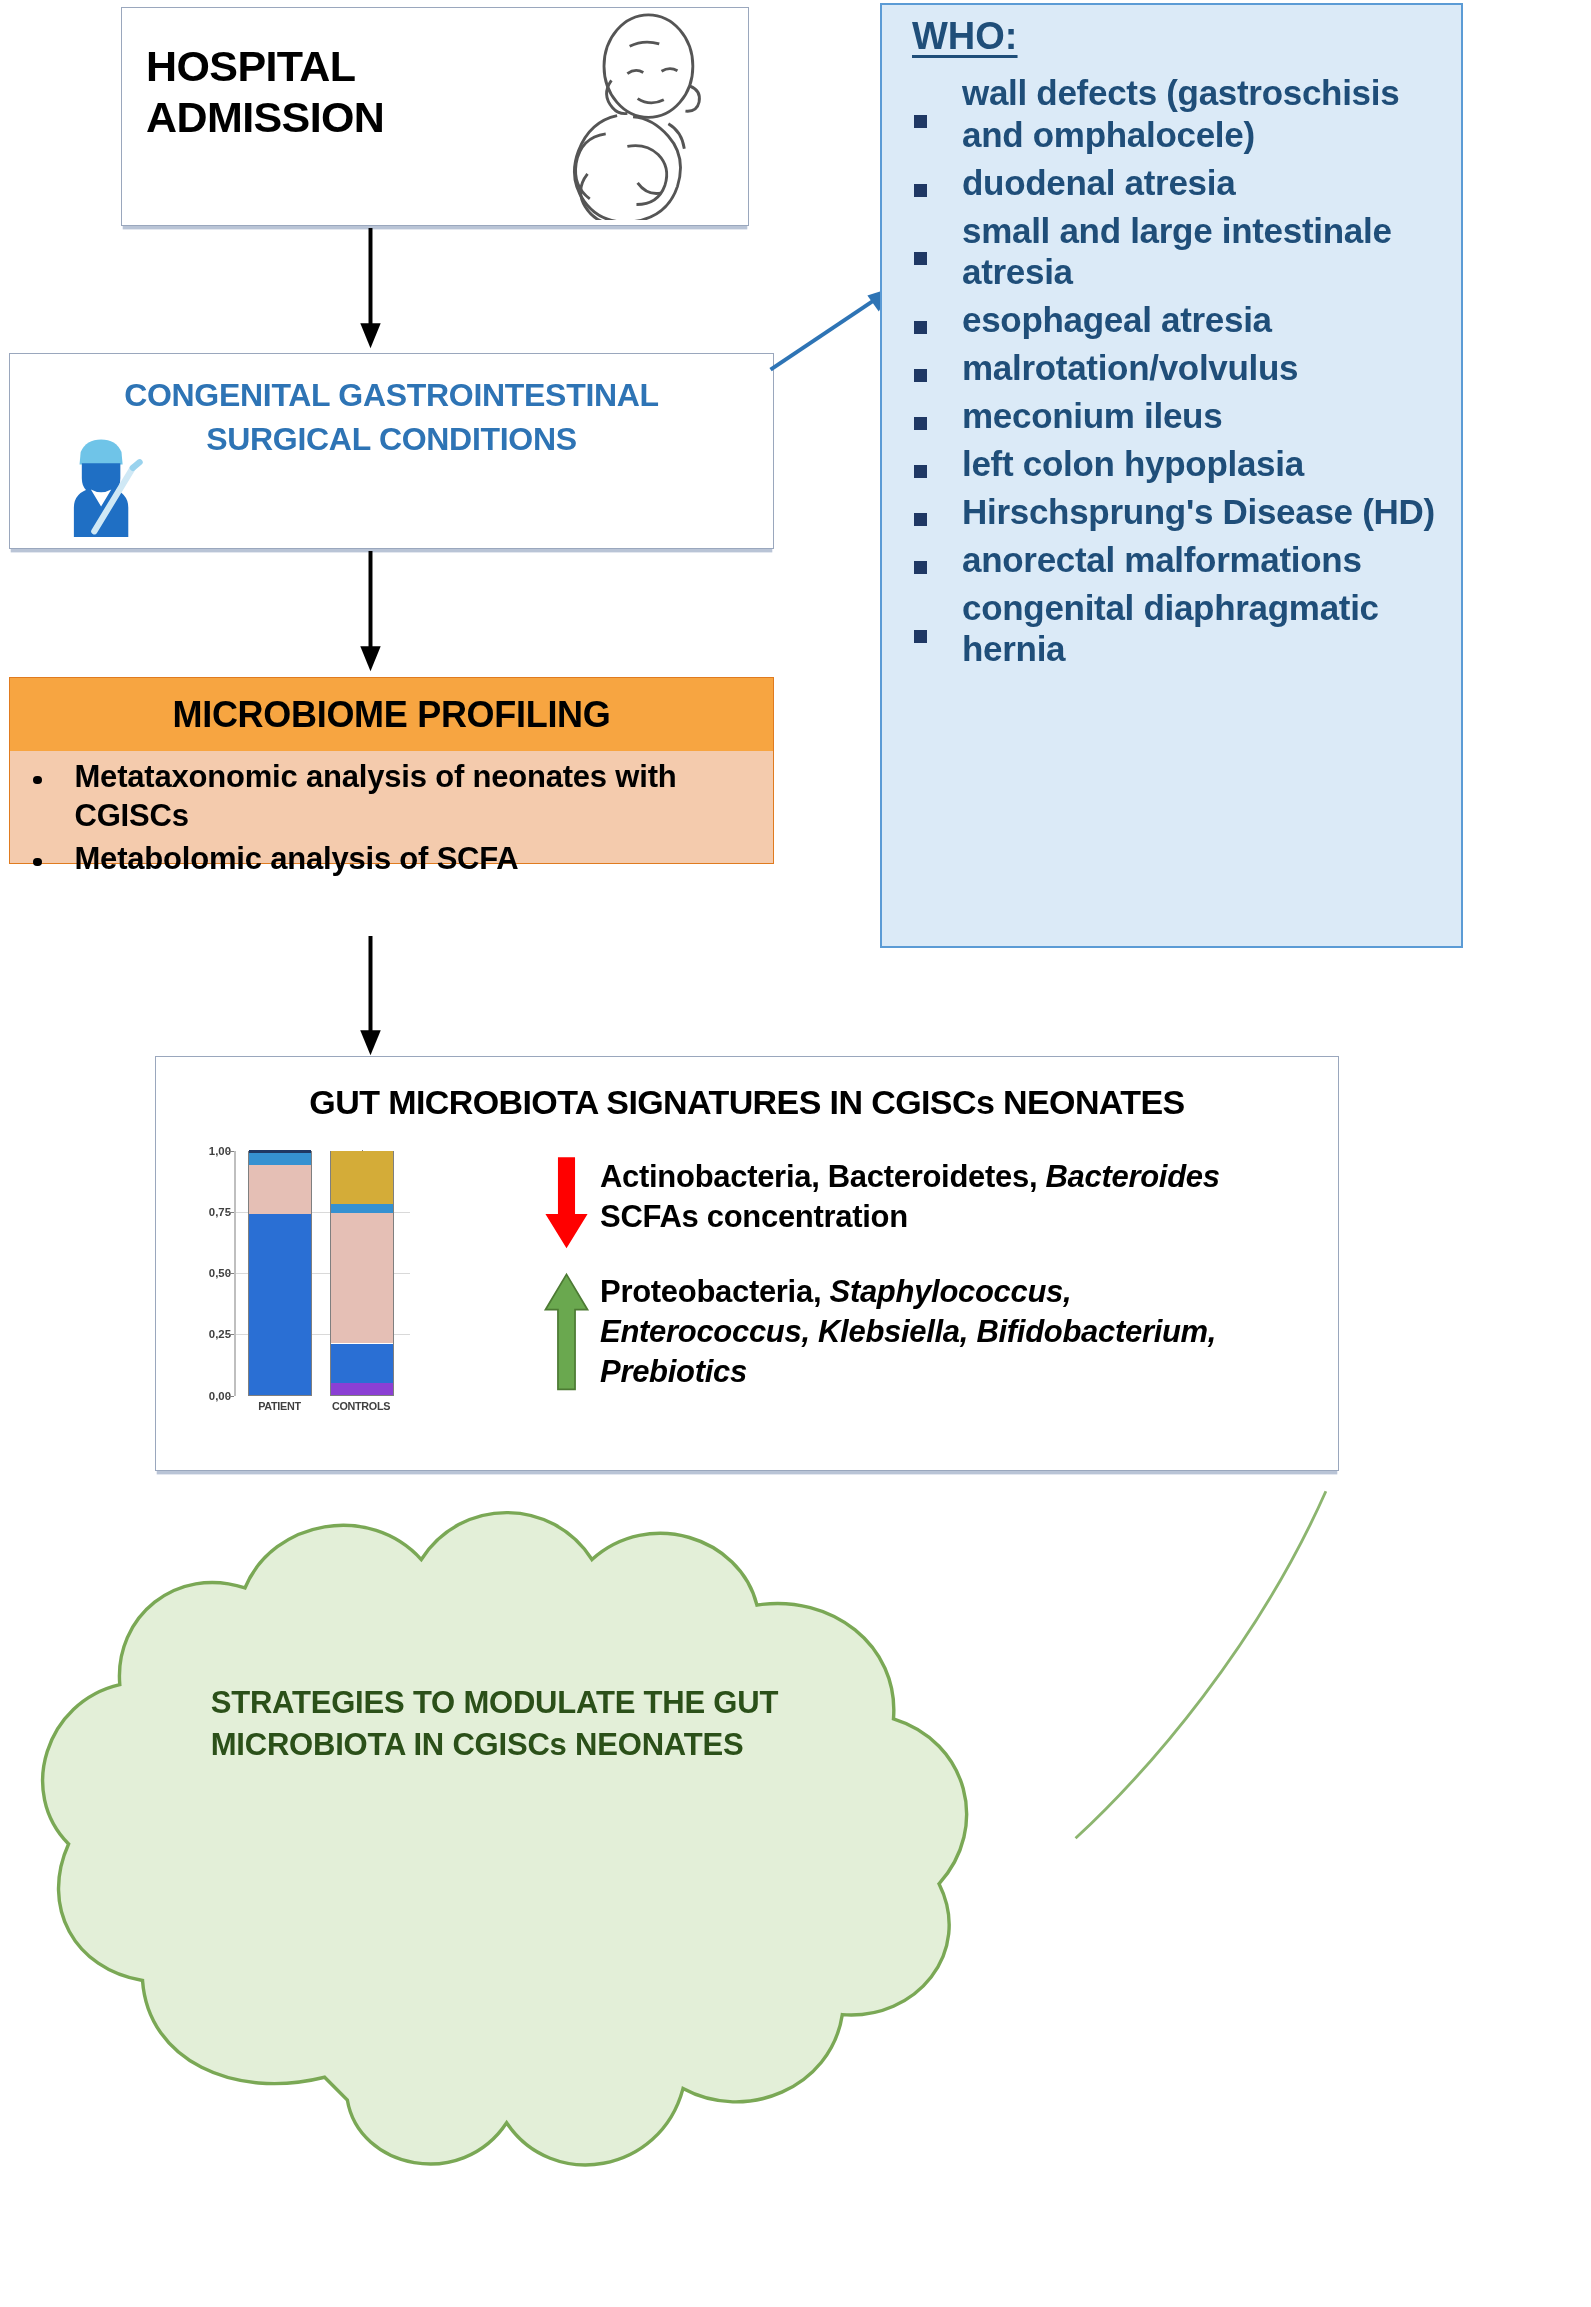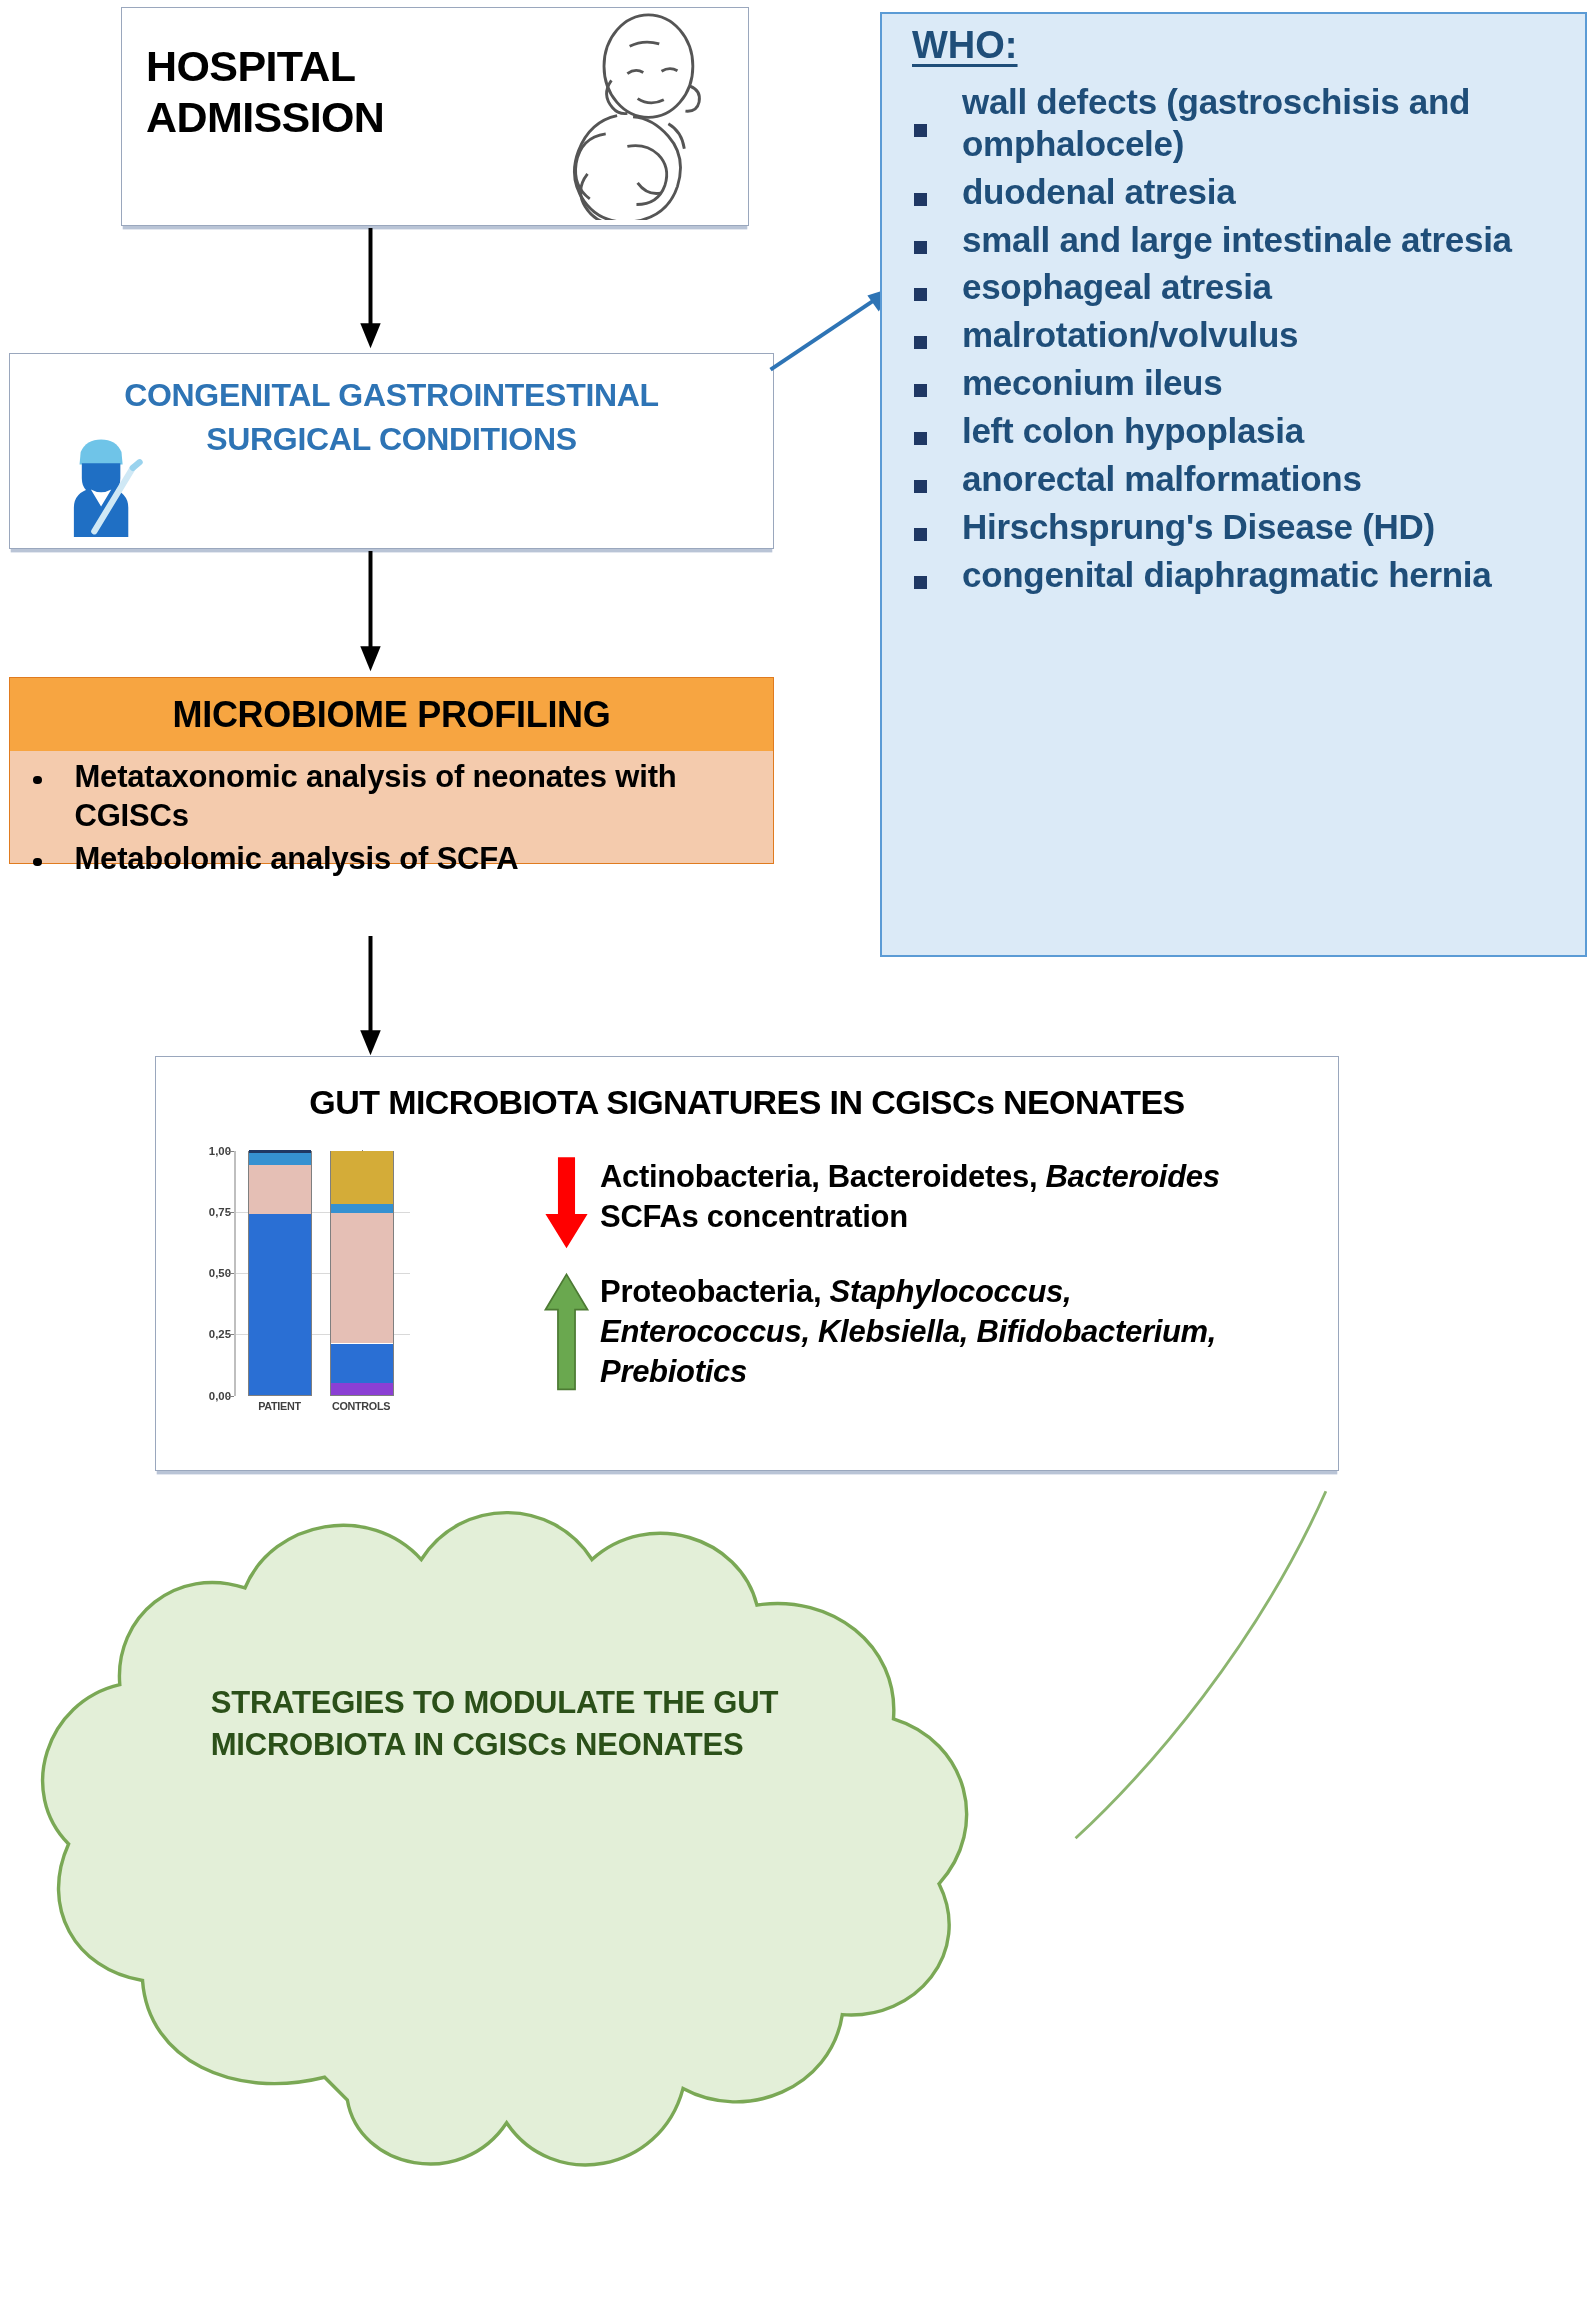--- a/index.html
+++ b/index.html
@@ -35,21 +35,21 @@
   
   #cgisc-box{left:9px;top:353px;width:765px;height:196px;}
   #cgisc-text{
     position:absolute;left:0;top:19.3px;width:100%;
     text-align:center;font-size:32px;font-weight:bold;color:#2e74b5;
     line-height:1.38;letter-spacing:-0.3px;
   }
   #surgeon-icon{position:absolute;left:51px;top:81px;width:100px;height:102px;}
 
   
-  #who-box{left:880px;top:12px;width:707px;height:945px;}
+  #who-box{left:880px;top:3px;width:583px;height:945px;}
   #who-heading{
     position:absolute;left:30px;top:10.2px;
     font-size:38px;font-weight:bold;color:#1f4e79;
     text-decoration:underline;text-underline-offset:5.7px;
   }
   #who-list{position:absolute;left:23px;top:67px;right:13.7px;}
   .who-li{display:flex;align-items:center;margin-bottom:6.3px;}
   .who-sq{
     width:13px;height:13px;background:#1f3864;flex:0 0 13px;
     margin-top:15.4px;margin-right:35px;margin-left:9px;
@@ -198,25 +198,25 @@
     <div class="who-li">
         <span class="who-sq"></span>
         <span class="who-tx">meconium ileus</span>
       </div>
     <div class="who-li">
         <span class="who-sq"></span>
         <span class="who-tx">left colon hypoplasia</span>
       </div>
     <div class="who-li">
         <span class="who-sq"></span>
+        <span class="who-tx">Hirschsprung's Disease (HD)</span>
+      </div>
+    <div class="who-li">
+        <span class="who-sq"></span>
         <span class="who-tx">anorectal malformations</span>
-      </div>
-    <div class="who-li">
-        <span class="who-sq"></span>
-        <span class="who-tx">Hirschsprung's Disease (HD)</span>
       </div>
     <div class="who-li">
         <span class="who-sq"></span>
         <span class="who-tx">congenital diaphragmatic hernia</span>
       </div>
   </div>
 </div>
 
 <div class="abs" id="micro-box">
   <div id="micro-head">

